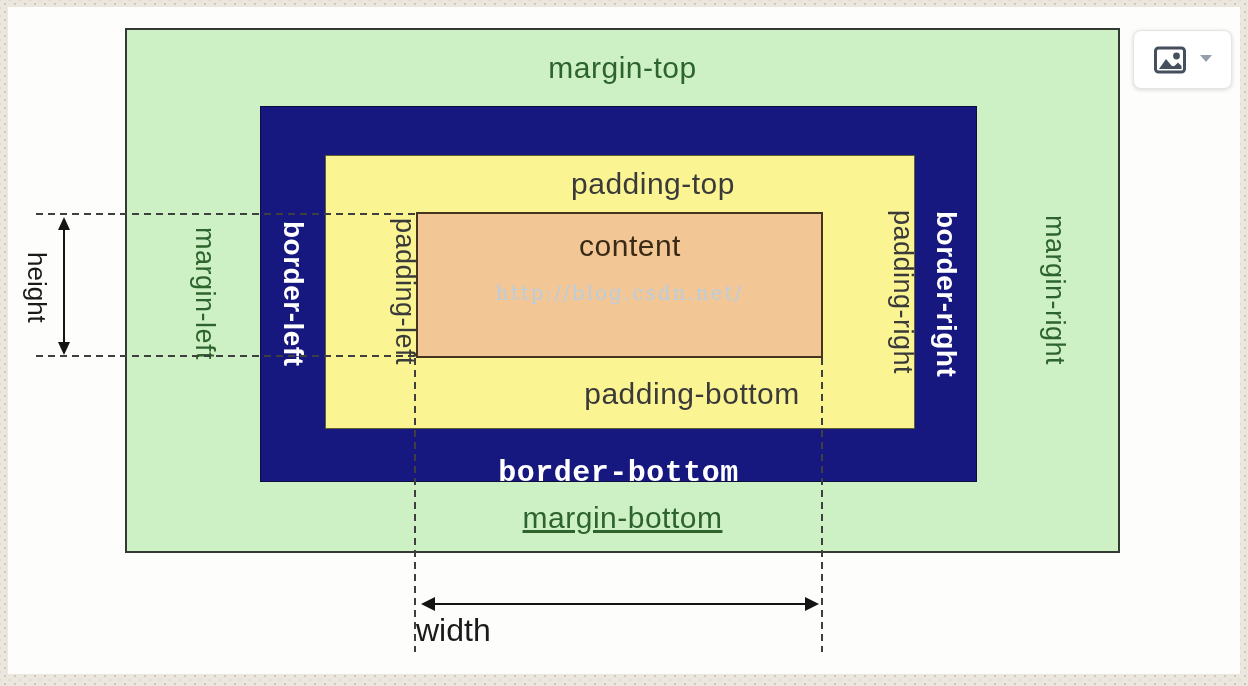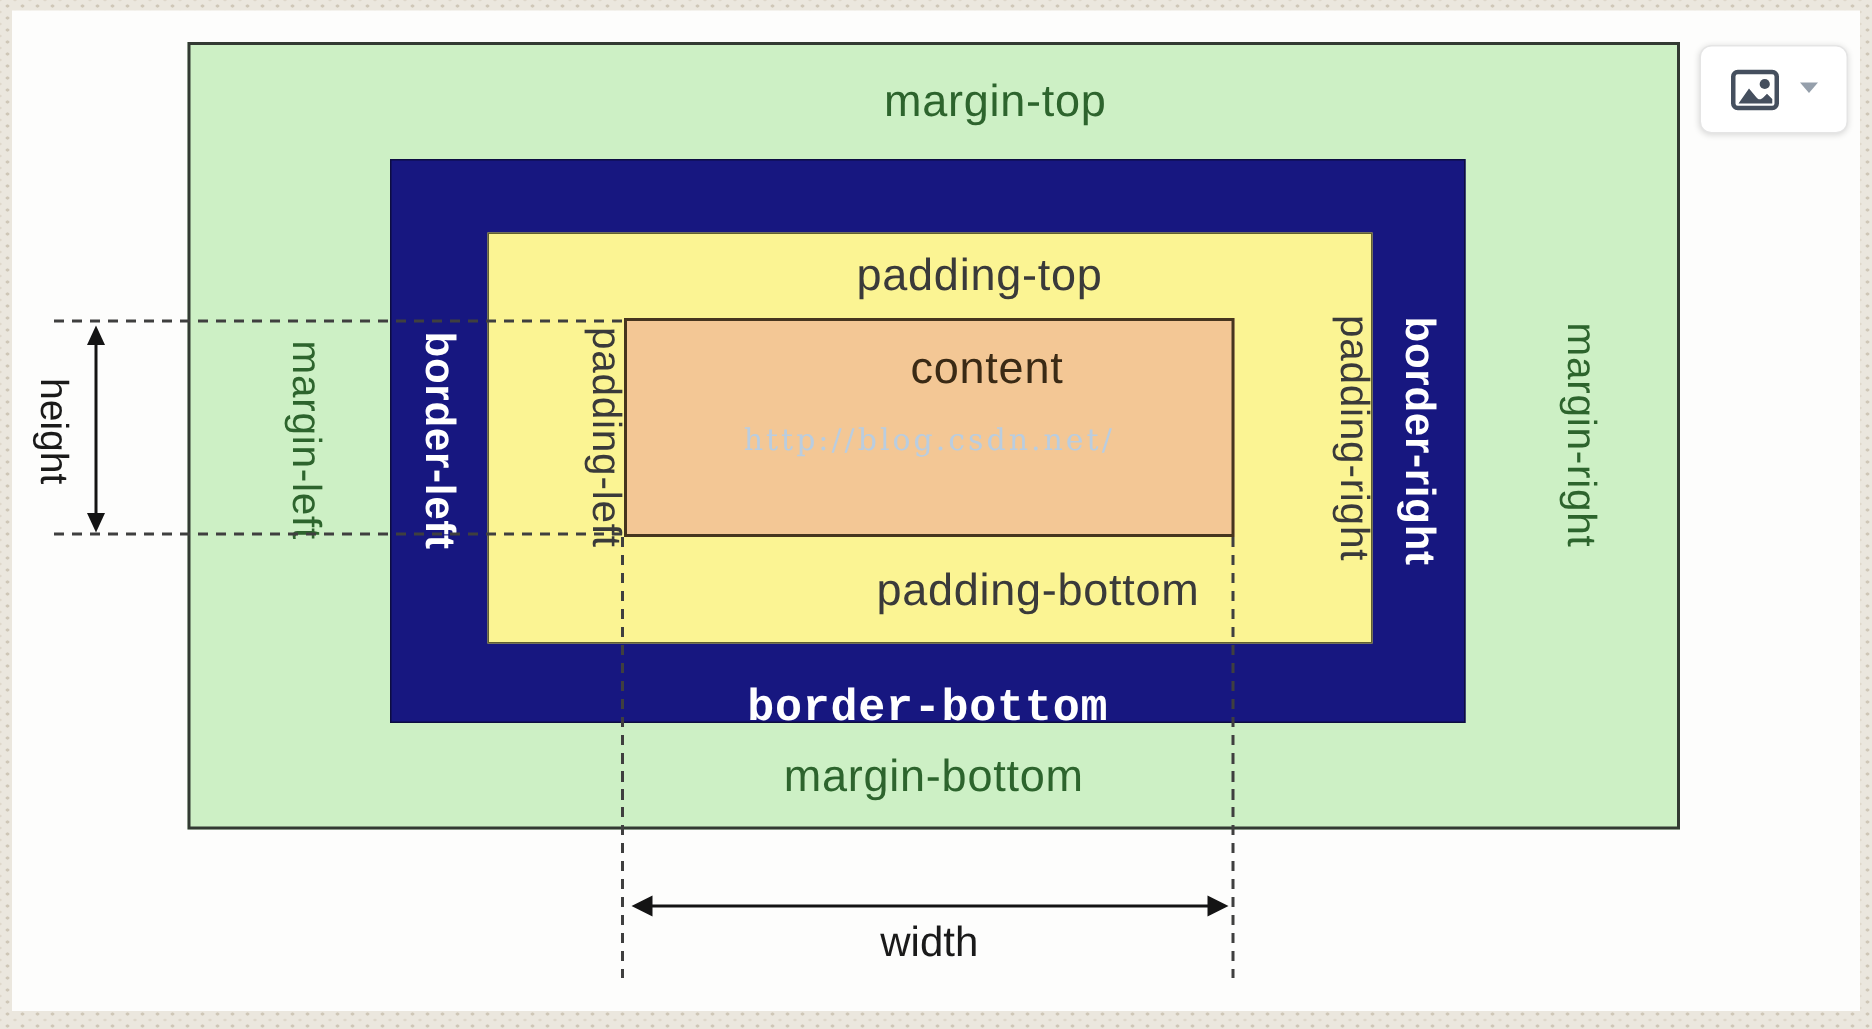--- a/index.html
+++ b/index.html
@@ -21,47 +21,47 @@
   .content-box{left:416px; top:212px; width:407px; height:146px; background:var(--content-fill,#f3c795); border:2px solid #46351e;}
 
   .band{position:absolute; display:flex; align-items:center; justify-content:center; font-size:30px; letter-spacing:0.5px;}
   .vband{position:absolute; display:flex; align-items:center; justify-content:center; font-size:27px; letter-spacing:0.5px;}
   .vband span{writing-mode:vertical-rl;}
   .margin-text{color:var(--margin-text,#2d642d);}
   .border-text{color:var(--border-text,#ffffff); font-weight:bold;}
   .padding-text{color:var(--padding-text,#3a3a3a);margin-left:33px;}
   .content-text{color:var(--content-text,#3a2a15);}
 
-  .lbl-margin-top{left:125px; top:32px; width:995px; height:72px;margin-left:41px;}
+  .lbl-margin-top{left:125px; top:32px; width:995px; height:72px;}
   .lbl-border-top{left:260px; top:107px; width:717px; height:47px;}
   .lbl-padding-top{left:325px; top:156px; width:590px; height:55px;}
-  .lbl-content{left:420px; top:219px; width:476px; height:54px;}
+  .lbl-content{left:392px; top:219px; width:476px; height:54px;}
   .lbl-padding-bottom{left:325px; top:359px; width:668px; height:69px;}
   .lbl-border-bottom{left:260px; top:452px; width:717px; height:41px;font-family:Liberation Mono, monospace;}
-  .lbl-margin-bottom{left:125px; top:483px; width:995px; height:69px;}
+  .lbl-margin-bottom{left:125px; top:483px; width:995px; height:69px;text-decoration:underline;}
 
   .vlbl-margin-left{left:138px; top:106px; width:132px; height:376px;}
   .vlbl-border-left{left:261px; top:106px; width:64px; height:376px; font-size:28px;}
   .vlbl-padding-left{left:326px; top:155px; width:90px; height:274px;}
   .vlbl-padding-right{left:824px; top:155px; width:91px; height:274px;}
   .vlbl-border-right{left:915px; top:106px; width:62px; height:376px; font-size:28px;}
   .vlbl-margin-right{left:984px; top:28px; width:140px; height:525px;}
 
   .dash-h{position:absolute; height:2px; background:repeating-linear-gradient(90deg, var(--dash,#3f3f3f) 0 7px, transparent 7px 12px);}
   .dash-h-top{left:36px; top:213px; width:380px;}
   .dash-h-bottom{left:36px; top:355px; width:380px;}
   .dash-v{position:absolute; width:2px; background:repeating-linear-gradient(180deg, var(--dash,#3f3f3f) 0 7px, transparent 7px 12px);}
   .dash-v-left{left:414px; top:358px; height:294px;}
   .dash-v-right{left:821px; top:358px; height:294px;}
 
   .height-arrow{position:absolute; left:50px; top:216px;}
   .height-lbl{position:absolute; left:20px; top:222px; width:32px; height:130px; display:flex; align-items:center; justify-content:center; font-size:26px; color:#1a1a1a;}
   .height-lbl span{writing-mode:vertical-rl;}
   .width-arrow{position:absolute; left:420px; top:592px;}
-  .width-lbl{position:absolute; left:416px; top:612px; width:407px; text-align:center; font-size:28px; color:#1a1a1a;}
+  .width-lbl{position:absolute; left:416px; top:612px; width:407px; font-size:32px; color:#1a1a1a;}
 
   .watermark{
     position:absolute; left:416px; top:281px; width:407px; text-align:center; white-space:nowrap;
     font-family:"DejaVu Serif", serif; font-size:20px; letter-spacing:2px;
     color:var(--watermark,#b9cde0);
   }
 
   .img-btn{
     position:absolute; left:1133px; top:30px; width:97px; height:57px;
     background:#ffffff; border:1px solid #e5e5e5; border-radius:8px;

